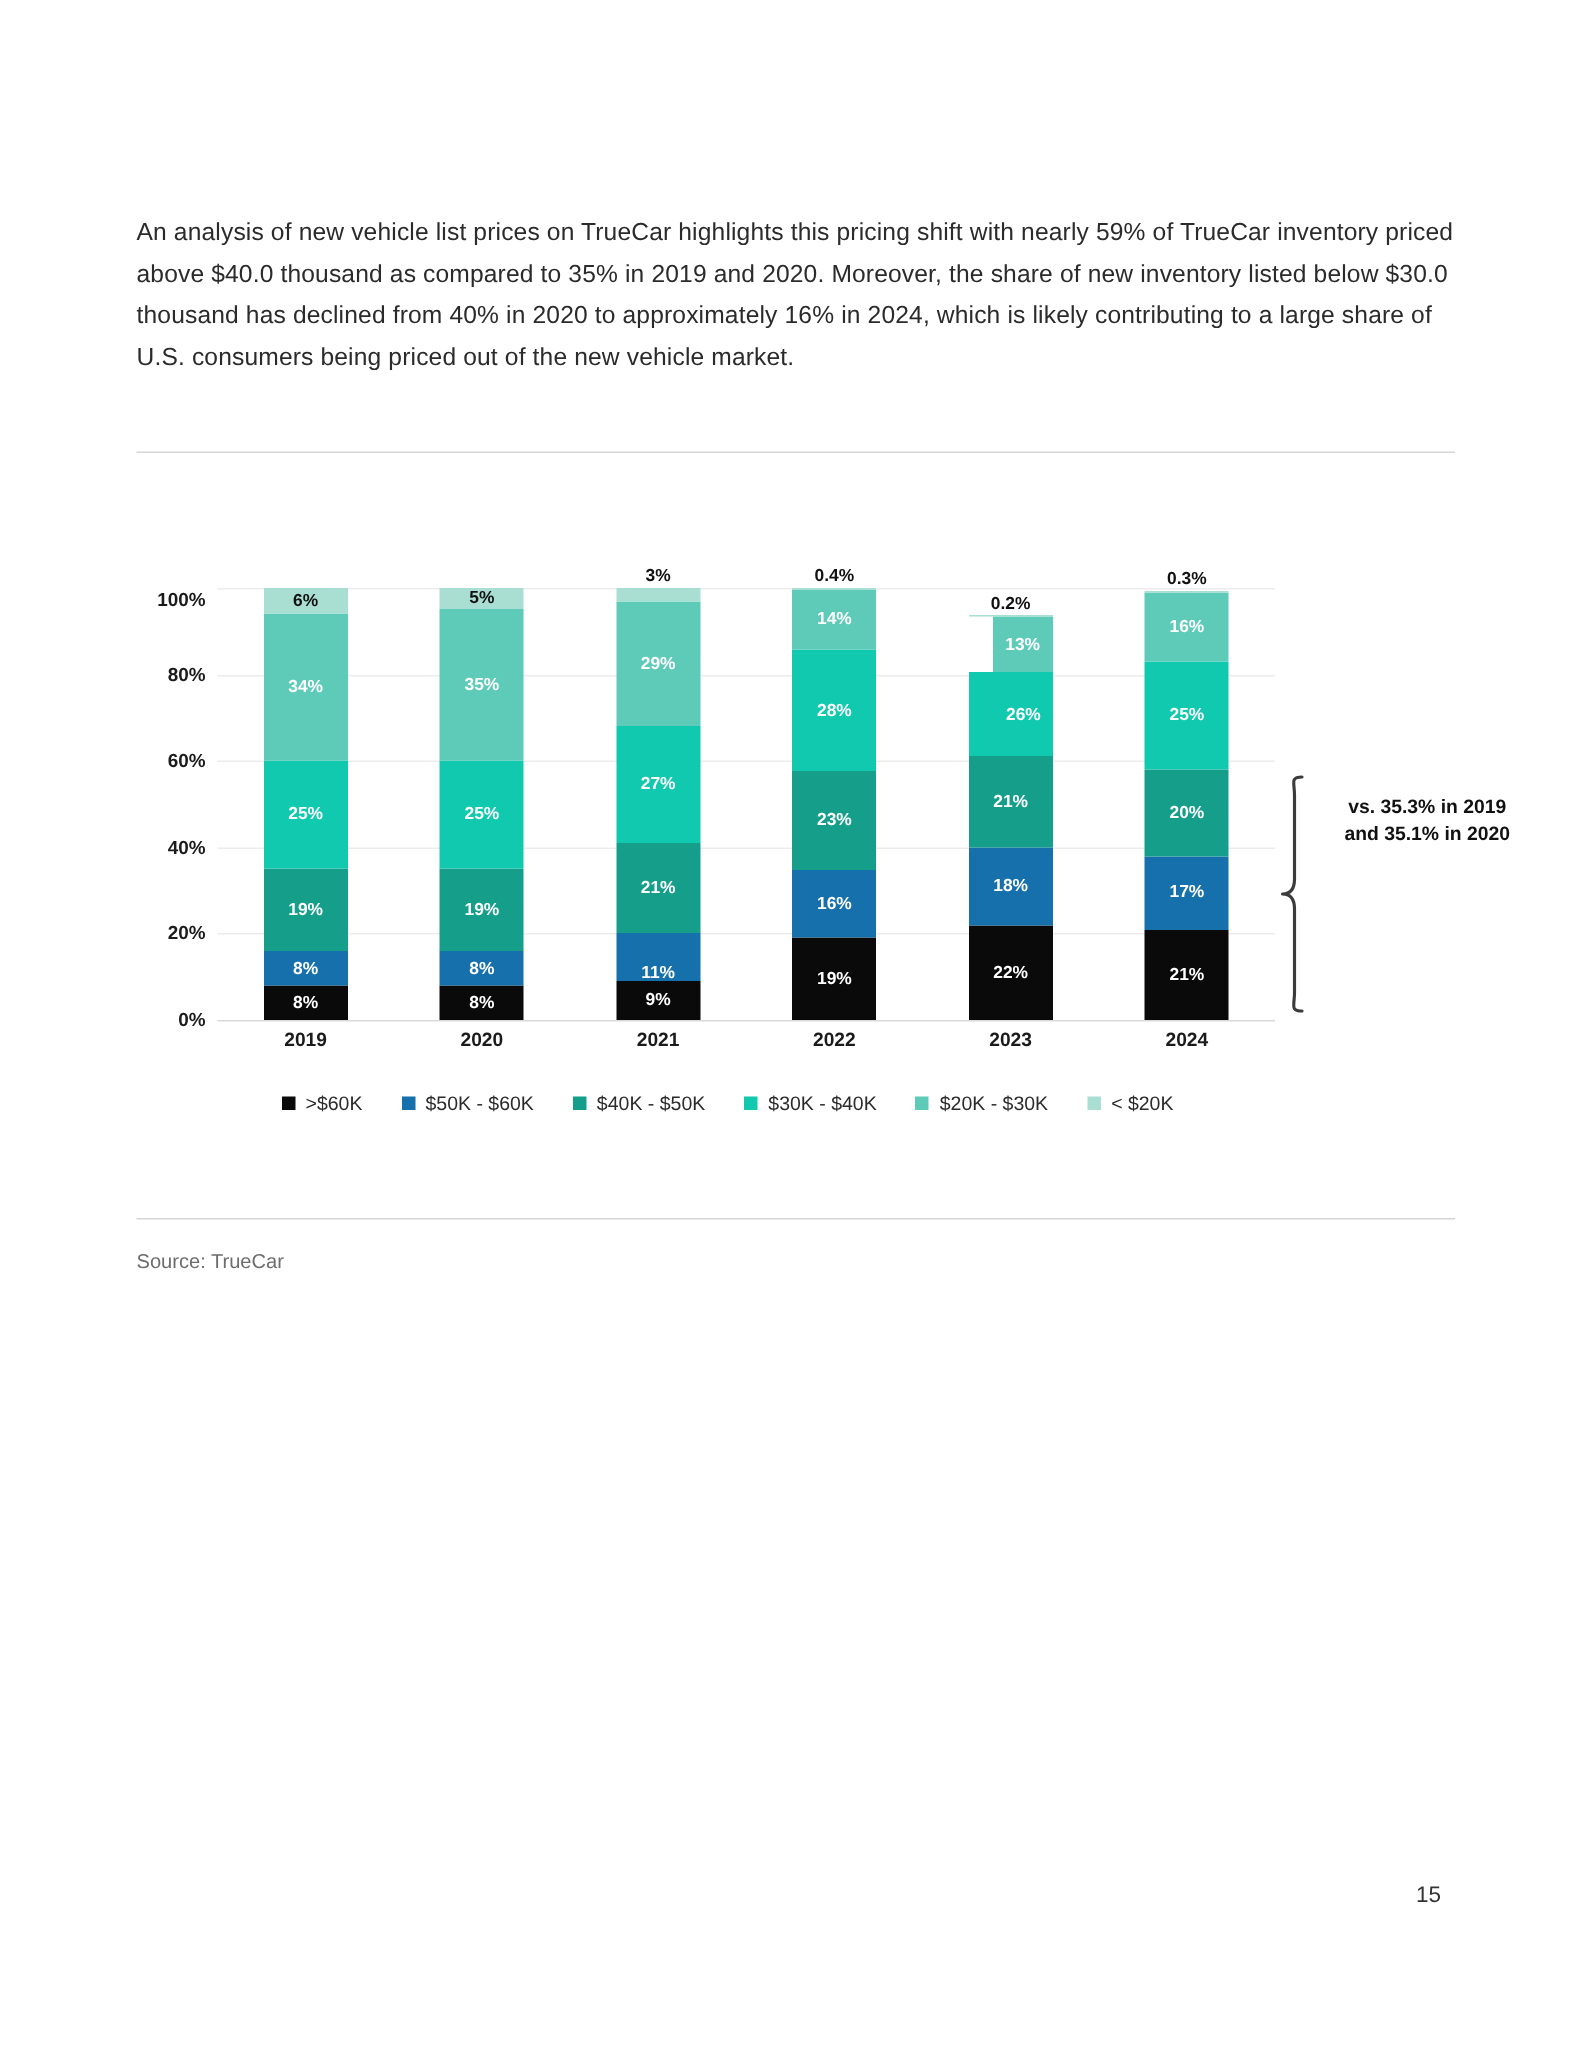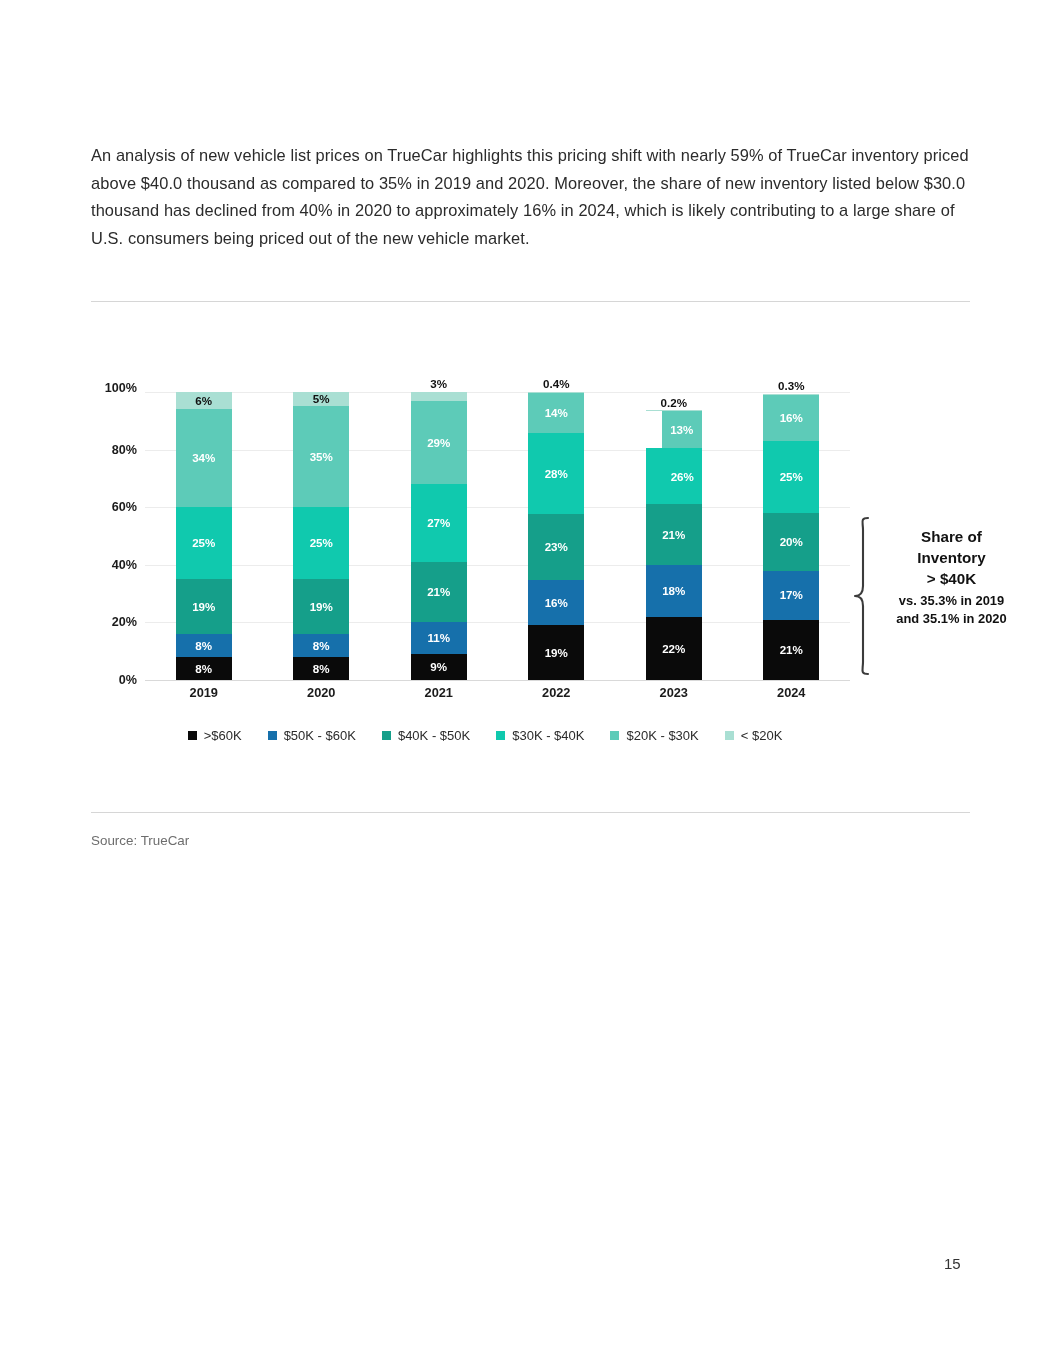--- a/index.html
+++ b/index.html
@@ -301,21 +301,21 @@
               <div class="seg" style="height: 14.4px; background: rgb(169, 223, 211);">
                 <span class="seg-label dark">5%</span>
               </div>
             </div>
           </div>
           <div class="bar-group" style="left: 265.75px; width: 56px;">
             <div class="bar">
               <div class="seg" style="height: 25.92px; background: rgb(10, 10, 10);">
                 <span class="seg-label light">9%</span>
               </div>
-              <div class="seg" style="height: 31.68px; background: rgb(22, 112, 171);">
+              <div class="seg" style="height: 31.68px; background: rgb(22, 112, 171); align-items: flex-end;">
                 <span class="seg-label light">11%</span>
               </div>
               <div class="seg" style="height: 60.48px; background: rgb(21, 159, 138);">
                 <span class="seg-label light">21%</span>
               </div>
               <div class="seg" style="height: 77.76px; background: rgb(16, 201, 174); text-align: right;">
                 <span class="seg-label light">27%</span>
               </div>
               <div class="seg" style="height: 83.52px; background: rgb(93, 203, 184);">
                 <span class="seg-label light">29%</span>
@@ -392,21 +392,21 @@
             </div>
           </div>
         </div>
     </div>
     <div id="yticks">
         <div class="ytick" style="top: 300px;">0%</div>
         <div class="ytick" style="top: 242.4px;">20%</div>
         <div class="ytick" style="top: 184.8px;">40%</div>
         <div class="ytick" style="top: 127.2px;">60%</div>
         <div class="ytick" style="top: 69.6px;">80%</div>
-        <div class="ytick" style="top: 8px;">100%</div>
+        <div class="ytick" style="top: 20px;">100%</div>
       </div>
     <div id="xlabels">
         <div class="xlabel" style="left: 78.75px; width: 80px;">2019</div>
         <div class="xlabel" style="left: 196.25px; width: 80px;">2020</div>
         <div class="xlabel" style="left: 313.75px; width: 80px;">2021</div>
         <div class="xlabel" style="left: 431.25px; width: 80px;">2022</div>
         <div class="xlabel" style="left: 548.75px; width: 80px;">2023</div>
         <div class="xlabel" style="left: 666.25px; width: 80px;">2024</div>
       </div>
   </div>
@@ -436,25 +436,20 @@
         <span class="legend-swatch" style="background: rgb(169, 223, 211);"></span>
         <span class="legend-text">&lt; $20K</span>
       </div>
     </div>
 
   <div class="callout">
     <svg class="callout-brace" viewBox="0 0 22 160" preserveAspectRatio="none">
       <path d="M16 2 C8 2, 11 6, 11 14 L11 70 C11 77, 8 80, 3 80 C8 80, 11 83, 11 90 L11 146 C11 154, 8 158, 16 158" fill="none" stroke="#3b3b3b" stroke-width="2.1" stroke-linecap="round" stroke-linejoin="round"></path>
     </svg>
     <div class="callout-body">
-      <div class="callout-title">
-        <div>Share of</div>
-        <div>Inventory</div>
-        <div>&gt; $40K</div>
-      </div>
       <div class="callout-sub">vs. 35.3% in 2019</div>
       <div class="callout-sub" style="margin-top:0">and 35.1% in 2020</div>
     </div>
   </div>
 
   <div class="rule rule-bottom"></div>
 
   <div class="source">Source: TrueCar</div>
 
   <div class="page-number">15</div>

